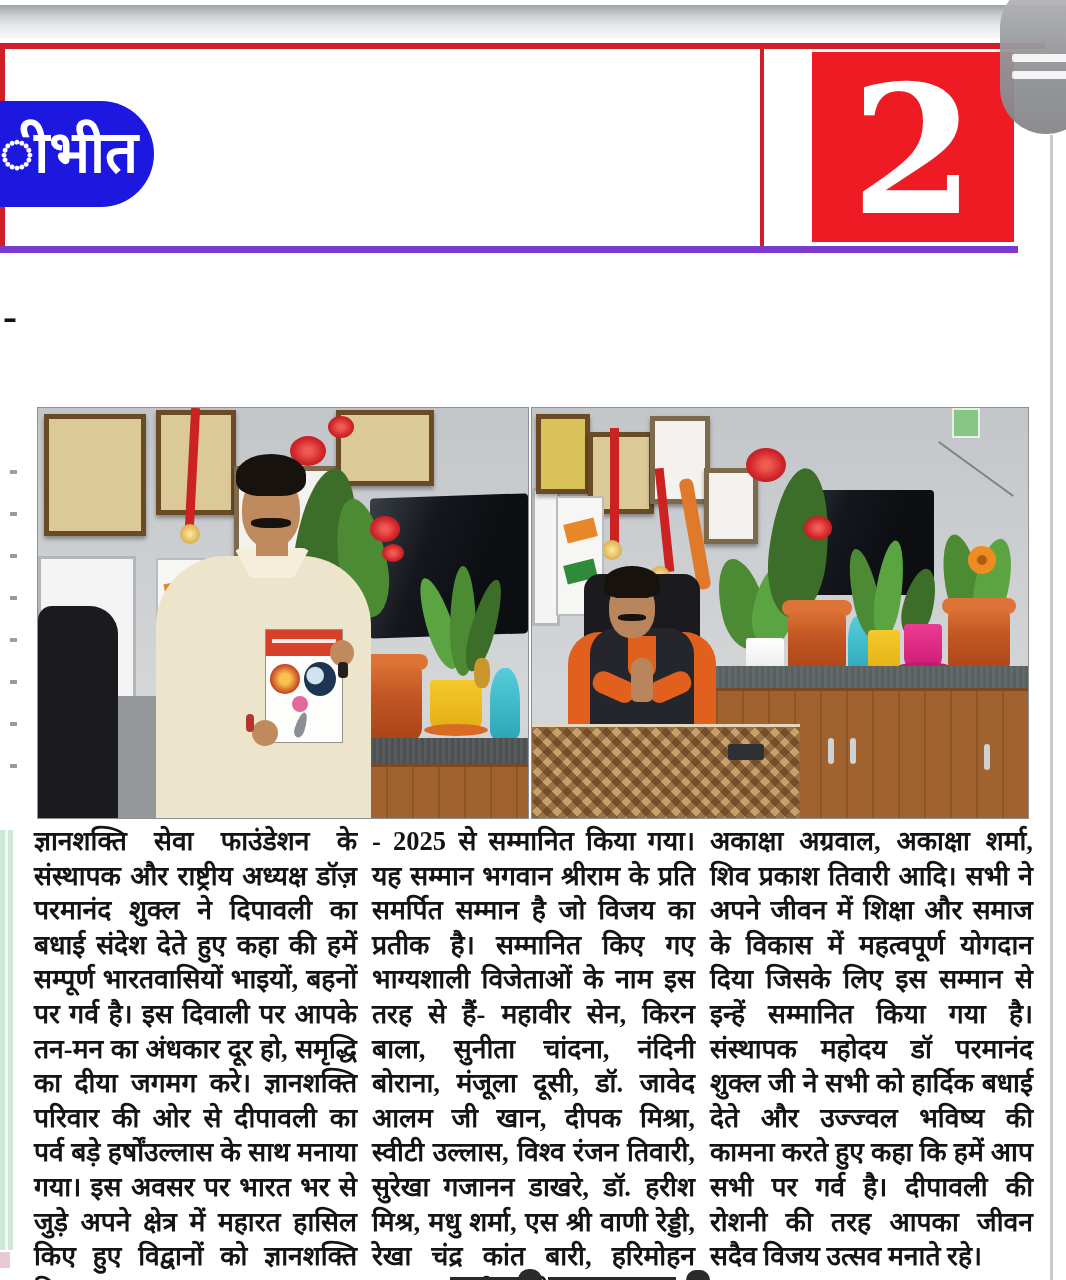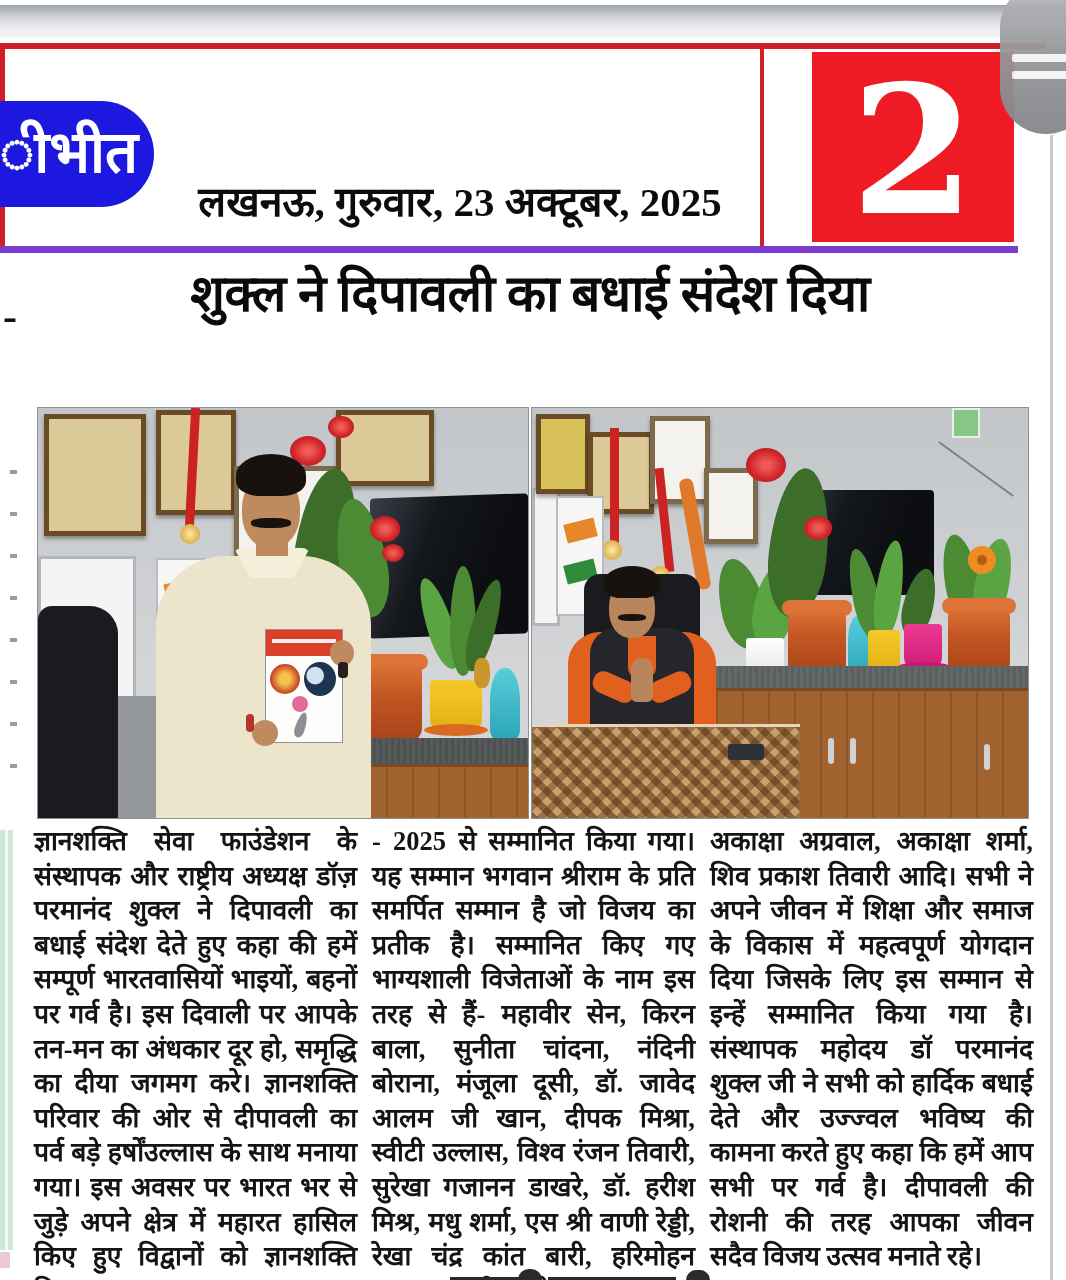--- a/index.html
+++ b/index.html
@@ -106,36 +106,34 @@
 <div class="page">
 
   <div class="abs top-bar"></div>
   <div class="abs red-rule"></div>
   <div class="abs band-border-left"></div>
   <div class="abs band-border-right"></div>
 
   <div class="abs nameplate">
     <span>ीभीत</span>
   </div>
-  <div class="abs dateline">लखनऊ, गुरुवार, 23 अक्टूबर, 2025</div>
 
   <div class="abs page-box">
     <div class="page-num">2</div>
   </div>
   <div class="abs purple-rule"></div>
 
   <div class="abs scroll-thumb">
     <div class="thumb-line l1"></div>
     <div class="thumb-line l2"></div>
   </div>
   <div class="abs right-gray-line"></div>
 
   <div class="abs margin-frag">-</div>
   <div class="abs headline">
-    <div class="h-line">शुक्ल ने दिपावली का बधाई संदेश दिया</div>
   </div>
   <div class="abs margin-speckles"></div>
 
   <div class="abs photos-row">
 
     <div class="photo photo-left">
       <div class="whiteboard" style="left:0;top:148px;width:92px;height:140px;"></div>
       <div class="abs" style="left:0;top:288px;width:122px;height:122px;background:#94979a;"></div>
       <div class="chair-black" style="left:0;top:198px;width:80px;height:212px;border-radius:14px 28px 0 0;"></div>
 

